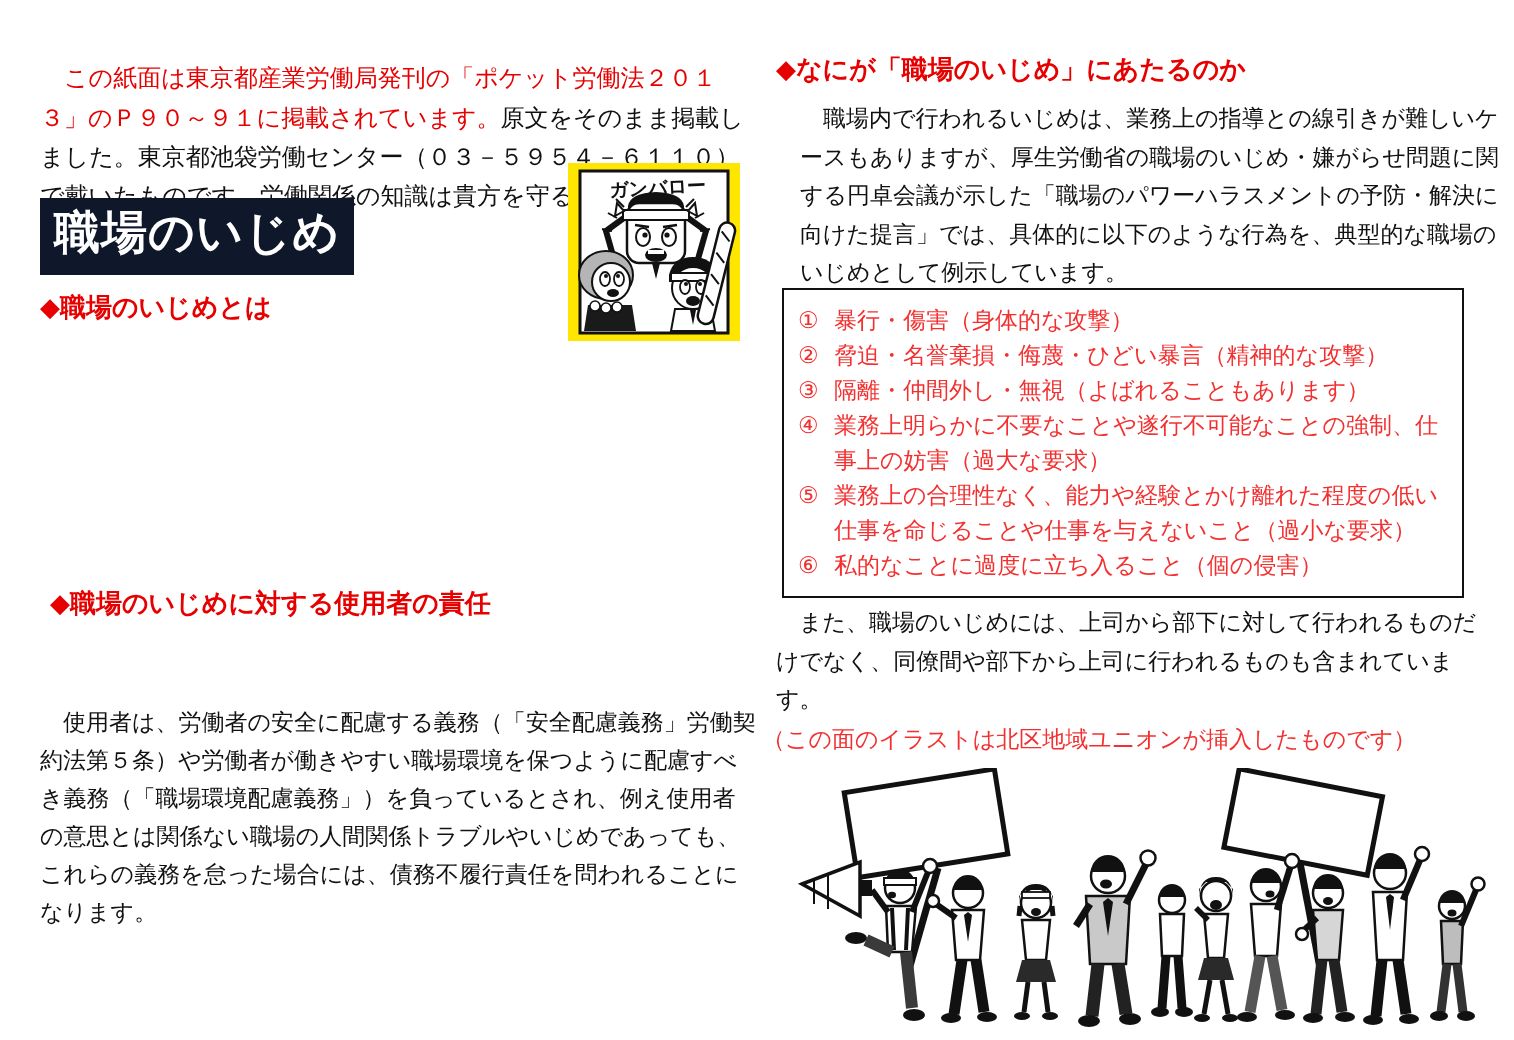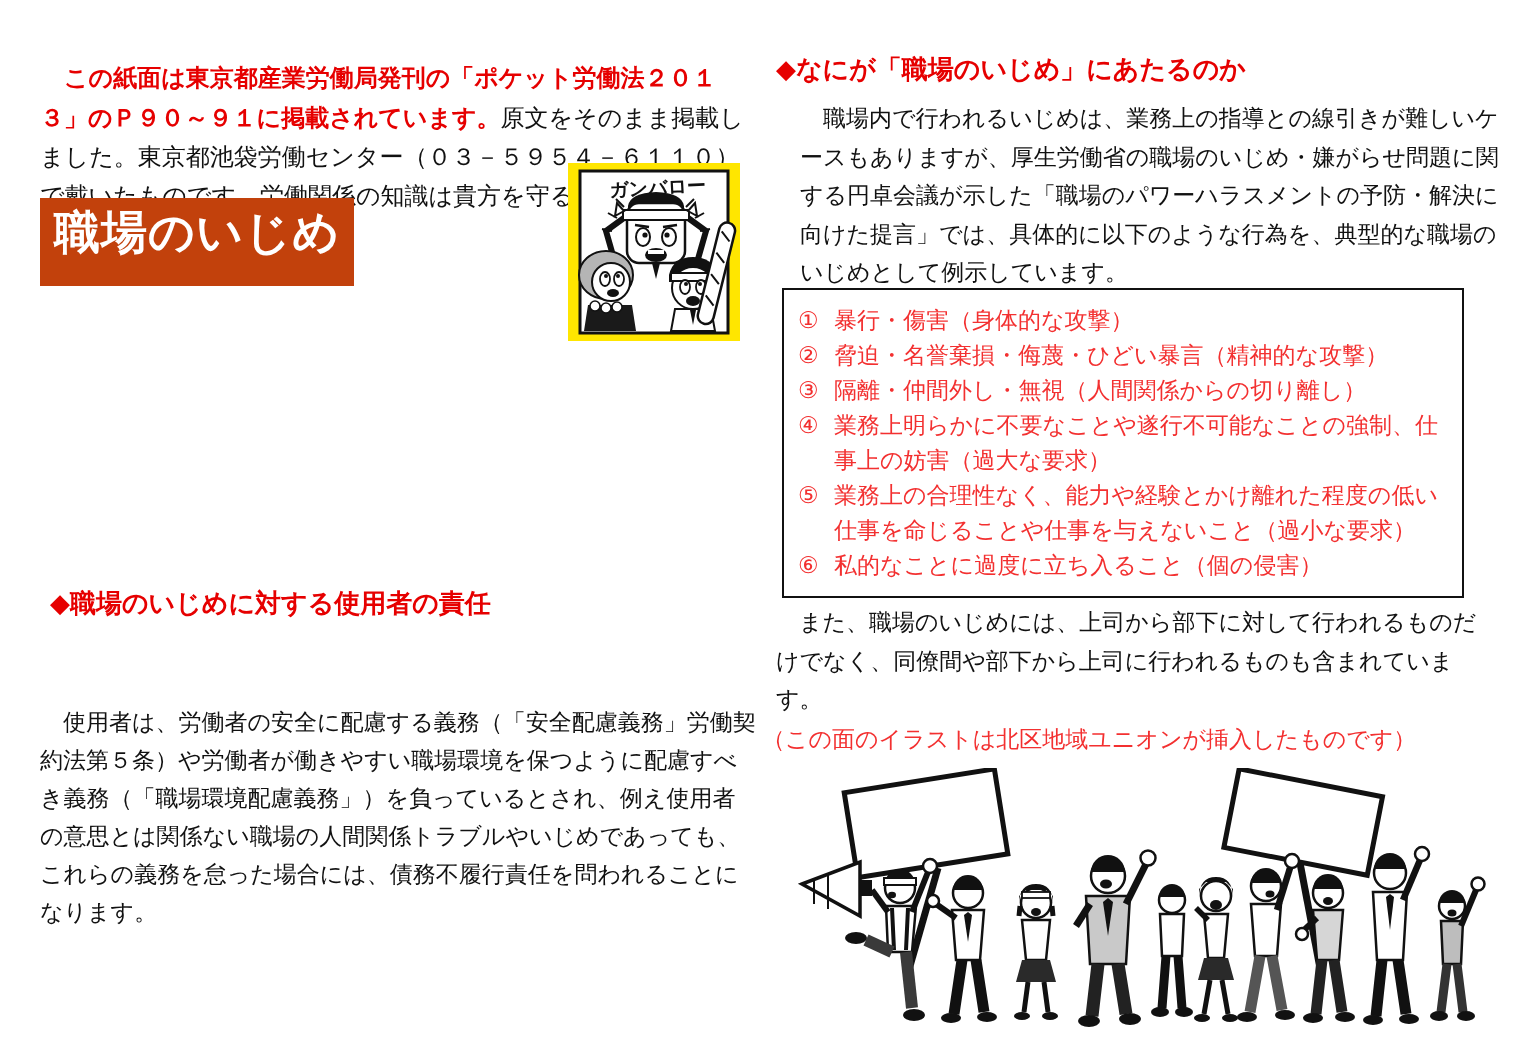--- a/index.html
+++ b/index.html
@@ -2,26 +2,26 @@
 <html><head>
 <meta charset="utf-8">
 <style>
   html,body{margin:0;padding:0;background:#fff;}
   .page{position:relative;width:1514px;height:1040px;background:#ffffff;overflow:hidden;
         font-family:"Liberation Serif","DejaVu Serif",serif;color:#111;}
   .abs{position:absolute;}
 
   
   .intro{left:40px;top:34px;width:720px;font-size:24px;line-height:39px;white-space:pre-wrap;}
-  .intro .hl{color:#e60000;font-weight:bold;font-family:"Liberation Sans","DejaVu Sans",sans-serif;}
+  .intro .hl{color:#e60000;font-weight:normal;font-family:"Liberation Sans","DejaVu Sans",sans-serif;}
 
   
-  .banner{left:40px;top:198px;background:#c2410c;color:#ffffff;
+  .banner{left:40px;top:198px;background:#0f172a;color:#ffffff;
           font-family:"Liberation Sans","DejaVu Sans",sans-serif;font-weight:bold;
-          font-size:46px;line-height:1;padding:11px 14px 31px;letter-spacing:1px;}
+          font-size:46px;line-height:1;padding:11px 14px 20px;letter-spacing:1px;}
 
   
   .h-red{color:#e60000;font-family:"Liberation Sans","DejaVu Sans",sans-serif;
          font-weight:bold;font-size:26px;line-height:1.2;}
   .def-head{left:40px;top:292px;}
   .emp-head{left:40px;top:588px;margin-left:10px;}
   .wc-head{left:776px;top:54px;}
 
   .bodytxt{font-size:23px;line-height:38.5px;white-space:pre-wrap;}
   .def-body{left:40px;top:338px;width:718px;}
@@ -110,20 +110,21 @@
     </g>
 
     <g transform="rotate(14 146 120)">
       <rect x="138" y="58" width="16" height="104" rx="8" fill="#fff" stroke="#111" stroke-width="2.5"></rect>
       <path d="M141,68 L151,76 M141,90 L151,98 M141,112 L151,120 M141,134 L151,142" stroke="#111" stroke-width="2"></path>
     </g>
   </svg>
 
   <div class="abs banner">職場のいじめ</div>
 
+  <div class="abs h-red def-head">◆職場のいじめとは</div>
 
   <div class="abs h-red emp-head">◆職場のいじめに対する使用者の責任</div>
   <div class="abs bodytxt emp-body">
     <p>　使用者は、労働者の安全に配慮する義務（「安全配慮義務」労働契約法第５条）や労働者が働きやすい職場環境を保つように配慮すべき義務（「職場環境配慮義務」）を負っているとされ、例え使用者の意思とは関係ない職場の人間関係トラブルやいじめであっても、これらの義務を怠った場合には、債務不履行責任を問われることになります。</p>
     
   </div>
 
   <div class="abs h-red wc-head">◆なにが「職場のいじめ」にあたるのか</div>
   <div class="abs bodytxt wc-body">　職場内で行われるいじめは、業務上の指導との線引きが難しいケースもありますが、厚生労働省の職場のいじめ・嫌がらせ問題に関する円卓会議が示した「職場のパワーハラスメントの予防・解決に向けた提言」では、具体的に以下のような行為を、典型的な職場のいじめとして例示しています。</div>
 
@@ -132,21 +133,21 @@
       <li>
           <span class="num">①</span>
           <span class="etext">暴行・傷害（身体的な攻撃）</span>
         </li>
       <li>
           <span class="num">②</span>
           <span class="etext">脅迫・名誉棄損・侮蔑・ひどい暴言（精神的な攻撃）</span>
         </li>
       <li>
           <span class="num">③</span>
-          <span class="etext">隔離・仲間外し・無視（人間関係からの切り離し）</span>
+          <span class="etext">隔離・仲間外し・無視（よばれることもあります）</span>
         </li>
       <li>
           <span class="num">④</span>
           <span class="etext">業務上明らかに不要なことや遂行不可能なことの強制、仕事上の妨害（過大な要求）</span>
         </li>
       <li>
           <span class="num">⑤</span>
           <span class="etext">業務上の合理性なく、能力や経験とかけ離れた程度の低い仕事を命じることや仕事を与えないこと（過小な要求）</span>
         </li>
       <li>

